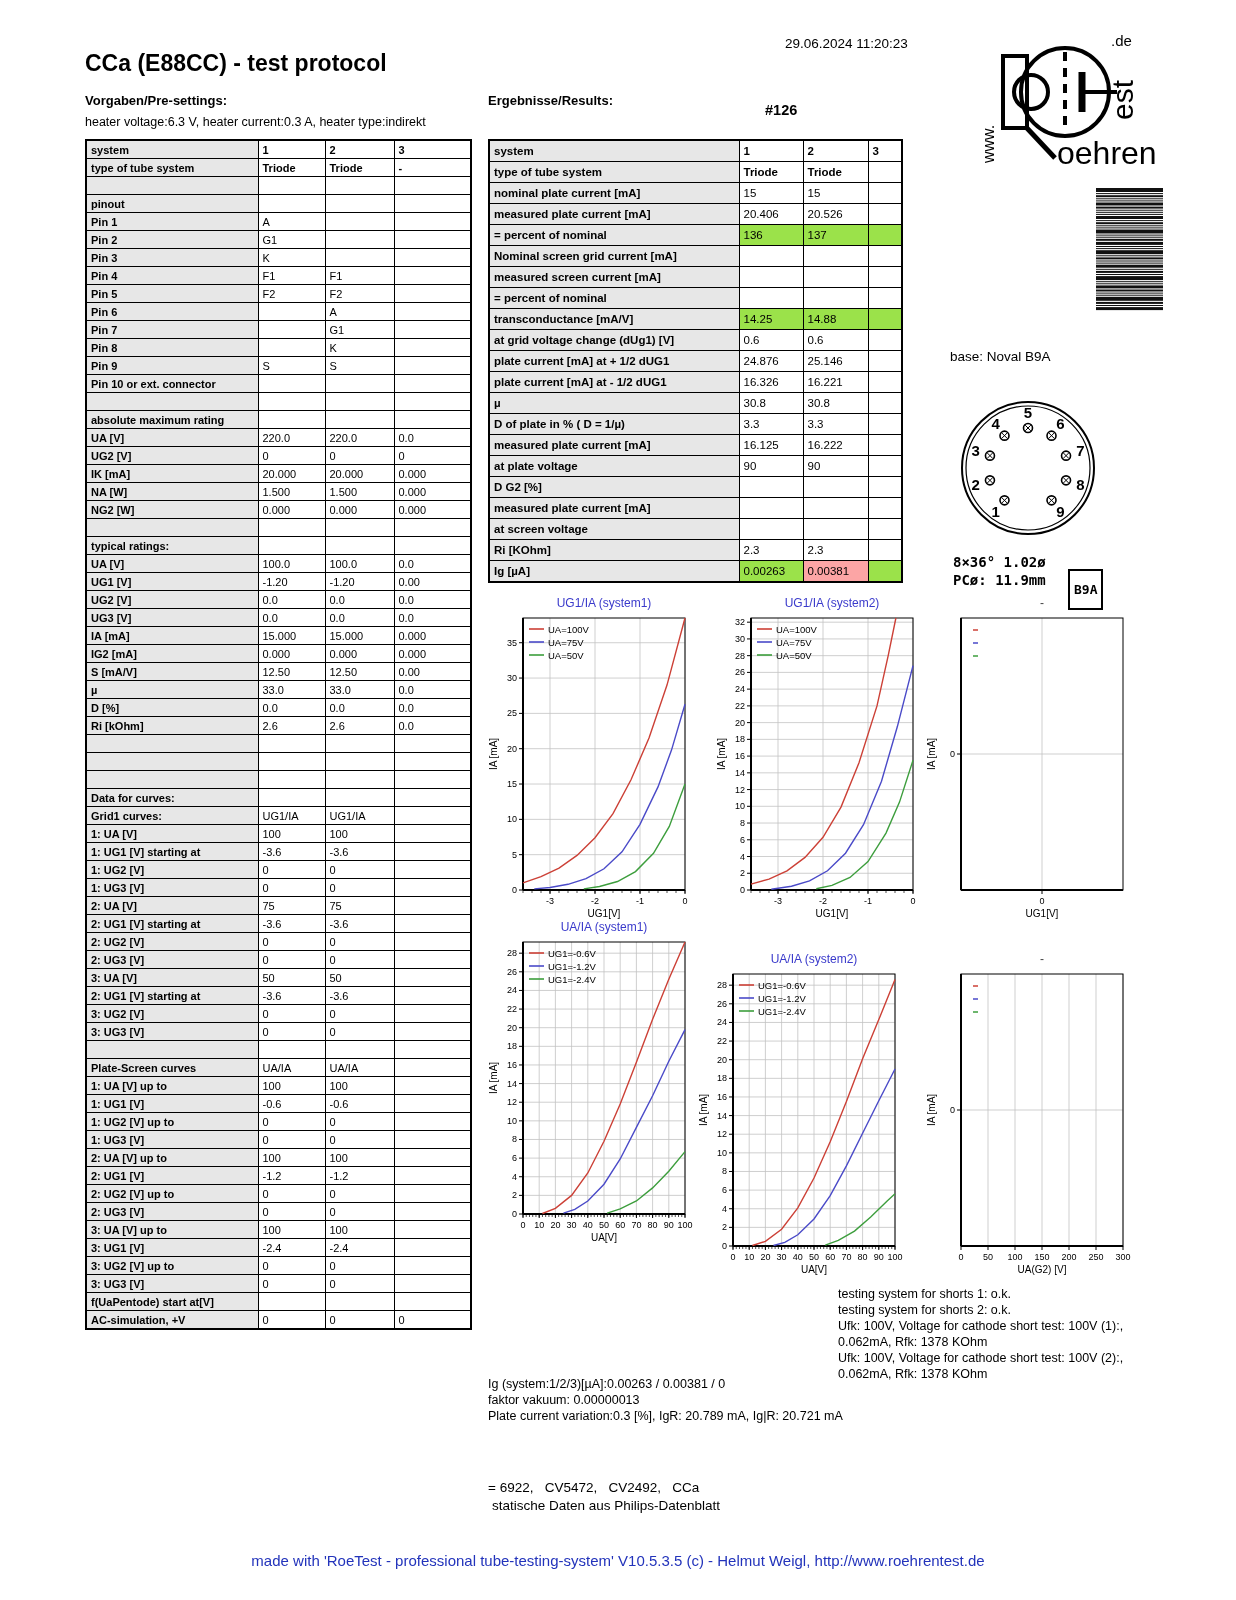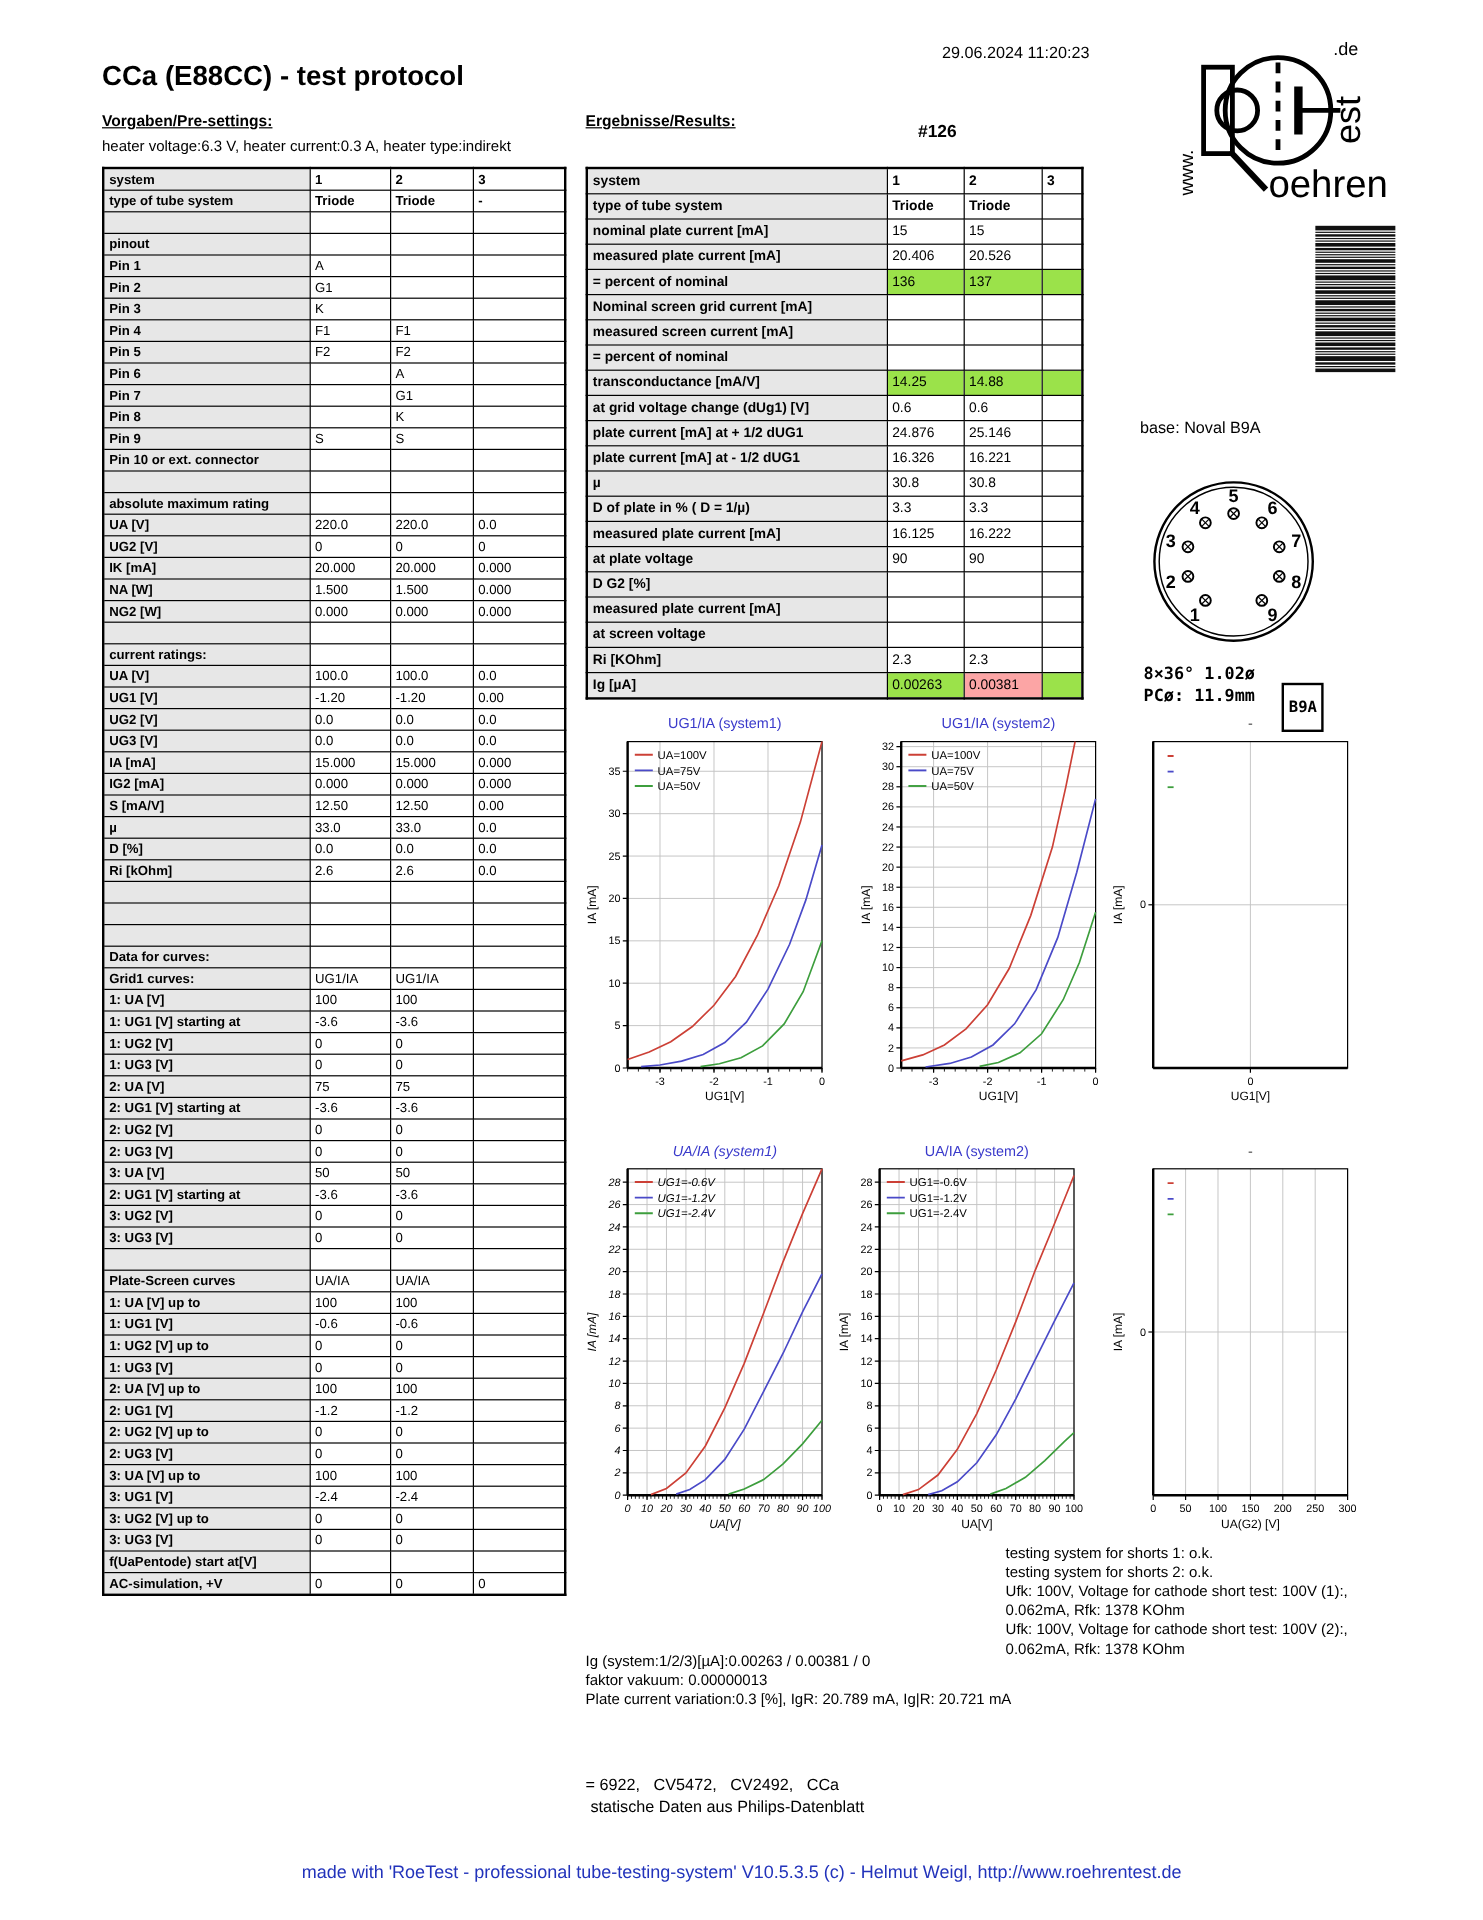--- a/index.html
+++ b/index.html
@@ -1,20 +1,20 @@
 <!DOCTYPE html>
 <html><head>
 <meta charset="utf-8">
 <style>
   html,body{margin:0;padding:0;background:#fff;}
   body{font-family:"Liberation Sans",sans-serif;color:#000;}
   #page{position:relative;width:1236px;height:1600px;background:#ffffff;overflow:hidden;}
   .abs{position:absolute;}
   .b{font-weight:bold;}
-  .u{text-decoration:underline;}
+  .u{}
   table.proto{border-collapse:collapse;table-layout:fixed;border:2px solid #000;background:#fff;}
   table.proto td{border:1px solid #000;overflow:hidden;white-space:nowrap;padding:0 2px 0 4px;vertical-align:middle;}
   table.proto td.lbl{background:#e7e7e7;font-weight:bold;}
   table.pres{width:385px;}
   table.pres td{height:17px;font-size:11px;line-height:16px;}
   table.res{width:413px;}
   table.res td{height:20px;font-size:11.5px;line-height:19px;}
   td.hdr{font-weight:bold;}
   .chart-box{position:absolute;width:210px;height:352px;}
   svg text{font-family:"Liberation Sans",sans-serif;}
@@ -232,21 +232,21 @@
             <td class="v">0.000</td>
             <td class="v">0.000</td>
           </tr>
           <tr>
             <td class="lbl"></td>
             <td class="v"></td>
             <td class="v"></td>
             <td class="v"></td>
           </tr>
           <tr>
-            <td class="lbl">current ratings:</td>
+            <td class="lbl">typical ratings:</td>
             <td class="v"></td>
             <td class="v"></td>
             <td class="v"></td>
           </tr>
           <tr>
             <td class="lbl">UA [V]</td>
             <td class="v">100.0</td>
             <td class="v">100.0</td>
             <td class="v">0.0</td>
           </tr>
@@ -878,21 +878,21 @@
         <line x1="117" y1="298" x2="117" y2="302" stroke="#000" stroke-width="1"></line>
         <text x="117" y="312" text-anchor="middle" font-size="9">0</text>
         <line x1="32" y1="162" x2="36" y2="162" stroke="#000" stroke-width="1"></line>
         <text x="30" y="165" text-anchor="end" font-size="9">0</text>
         <text x="10" y="162" text-anchor="middle" font-size="10" transform="rotate(-90 10 162)">IA [mA]</text>
         <text x="117" y="325" text-anchor="middle" font-size="10">UG1[V]</text>
         <line x1="48" y1="38" x2="53" y2="38" stroke="#cc4036" stroke-width="1.5"></line>
         <line x1="48" y1="51" x2="53" y2="51" stroke="#4a4ac8" stroke-width="1.5"></line>
         <line x1="48" y1="64" x2="53" y2="64" stroke="#3d9e3d" stroke-width="1.5"></line>
       </svg></div>
-  <div class="chart-box" style="left:487px;top:948px;font-style:italic;"><svg width="210" height="352">
+  <div class="chart-box" style="left:487px;top:916px;"><svg width="210" height="352">
         <text x="117" y="15" text-anchor="middle" font-size="12" fill="#3a3acb">UA/IA (system1)</text>
         <rect x="36" y="26" width="162" height="272" fill="#fff" stroke="none"></rect>
         <line x1="36" y1="26" x2="36" y2="298" stroke="#c3c3c3" stroke-width="0.8"></line>
         <line x1="52.2" y1="26" x2="52.2" y2="298" stroke="#c3c3c3" stroke-width="0.8"></line>
         <line x1="68.4" y1="26" x2="68.4" y2="298" stroke="#c3c3c3" stroke-width="0.8"></line>
         <line x1="84.6" y1="26" x2="84.6" y2="298" stroke="#c3c3c3" stroke-width="0.8"></line>
         <line x1="100.8" y1="26" x2="100.8" y2="298" stroke="#c3c3c3" stroke-width="0.8"></line>
         <line x1="117" y1="26" x2="117" y2="298" stroke="#c3c3c3" stroke-width="0.8"></line>
         <line x1="133.2" y1="26" x2="133.2" y2="298" stroke="#c3c3c3" stroke-width="0.8"></line>
         <line x1="149.39999999999998" y1="26" x2="149.39999999999998" y2="298" stroke="#c3c3c3" stroke-width="0.8"></line>

